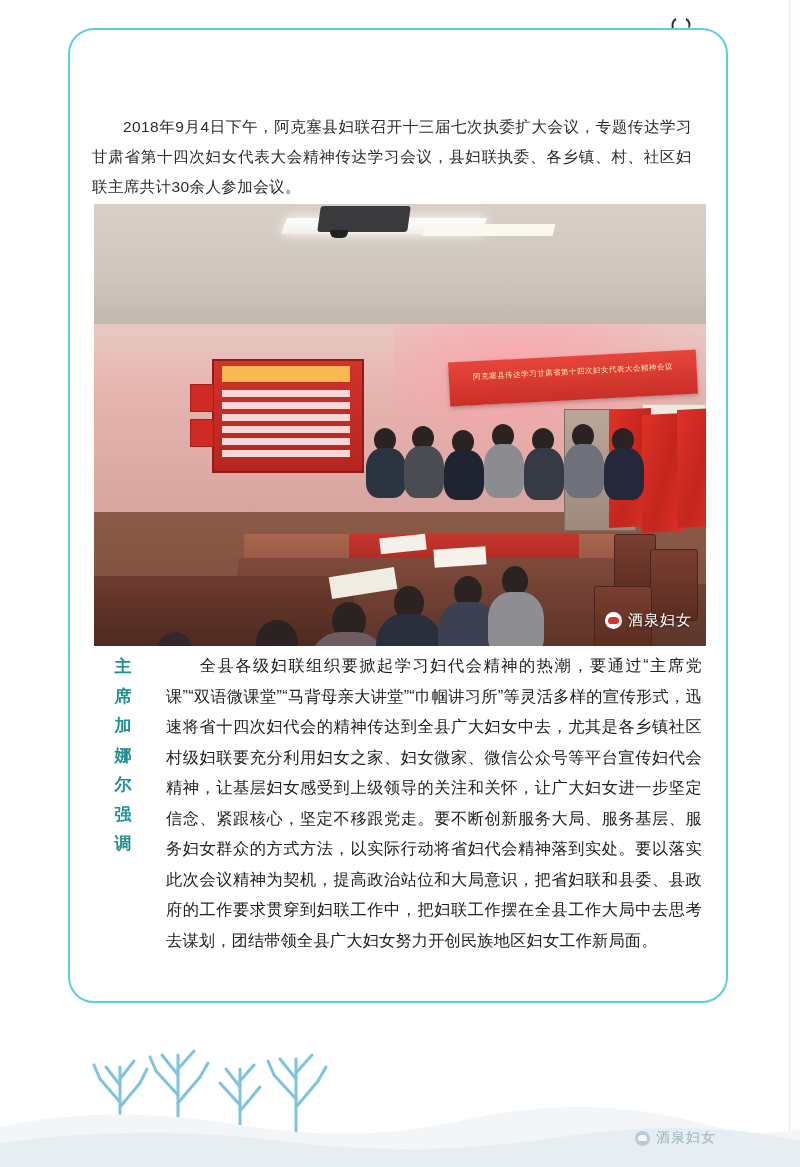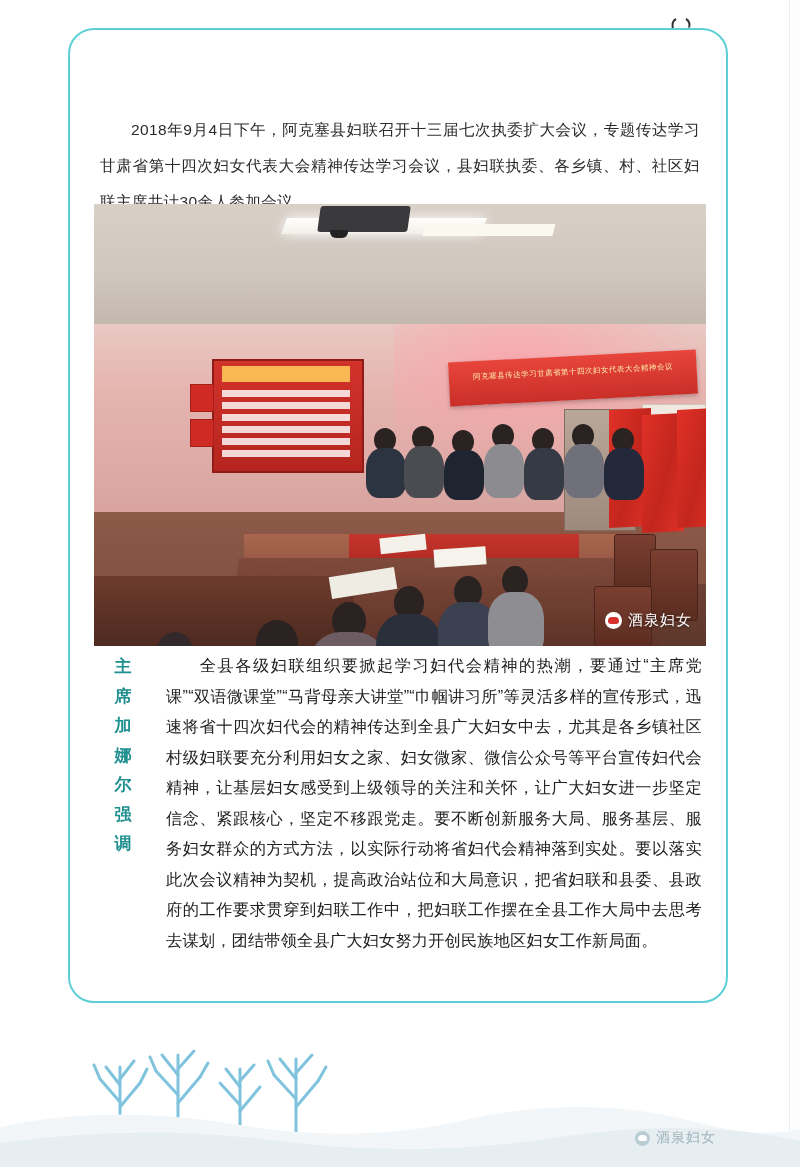--- a/index.html
+++ b/index.html
@@ -52,25 +52,25 @@
     height: 975px;
     border: 2px solid #5ecfd6;
     border-radius: 26px;
     box-sizing: border-box;
     background: #ffffff;
   }
 
   
   #intro {
     position: absolute;
-    left: 100px;
+    left: 92px;
     top: 112px;
     width: 600px;
     font-size: 15.5px;
-    line-height: 36px;
+    line-height: 30px;
     color: #2b2b2b;
     text-align: justify;
     letter-spacing: 0.4px;
     font-family: "Liberation Sans", sans-serif;
   }
   #intro .indent { display: inline-block; width: 2em; }
 
   
   #photo-wrap {
     position: absolute;

